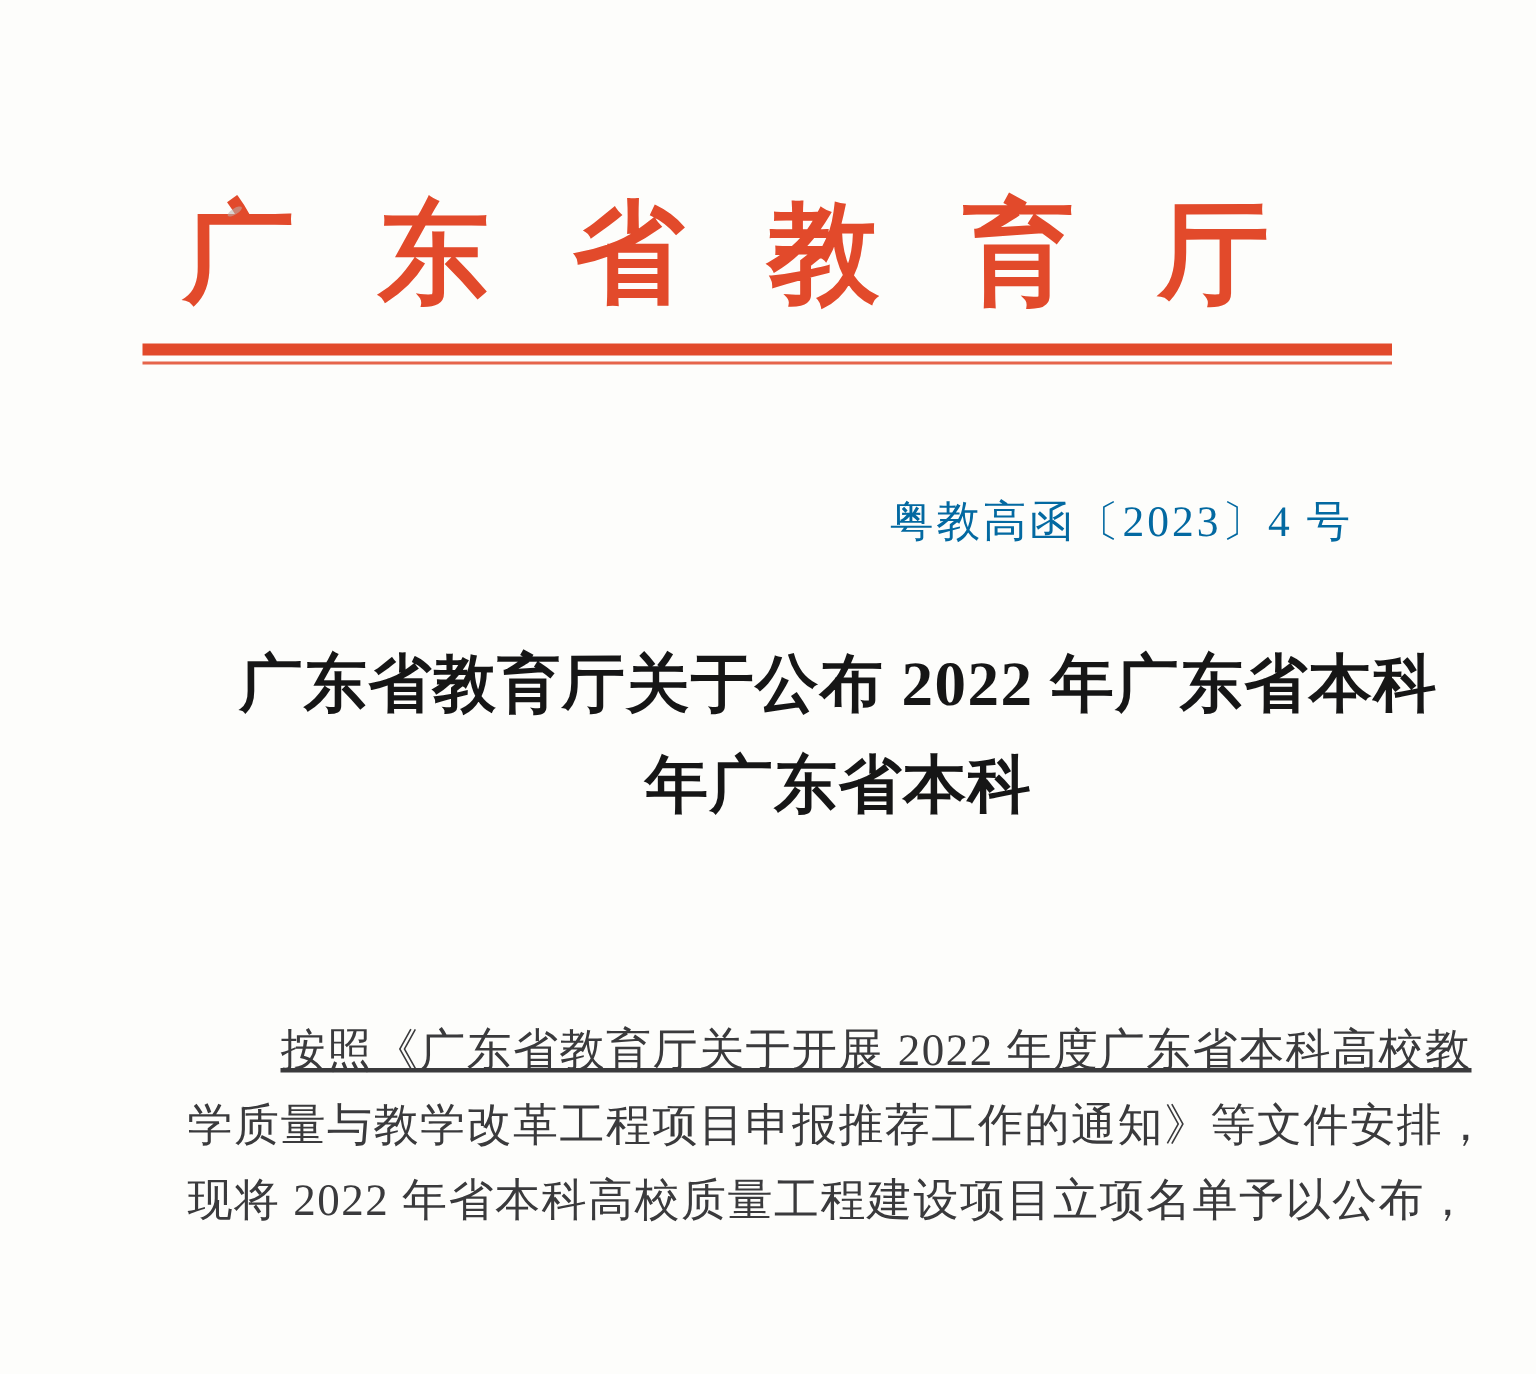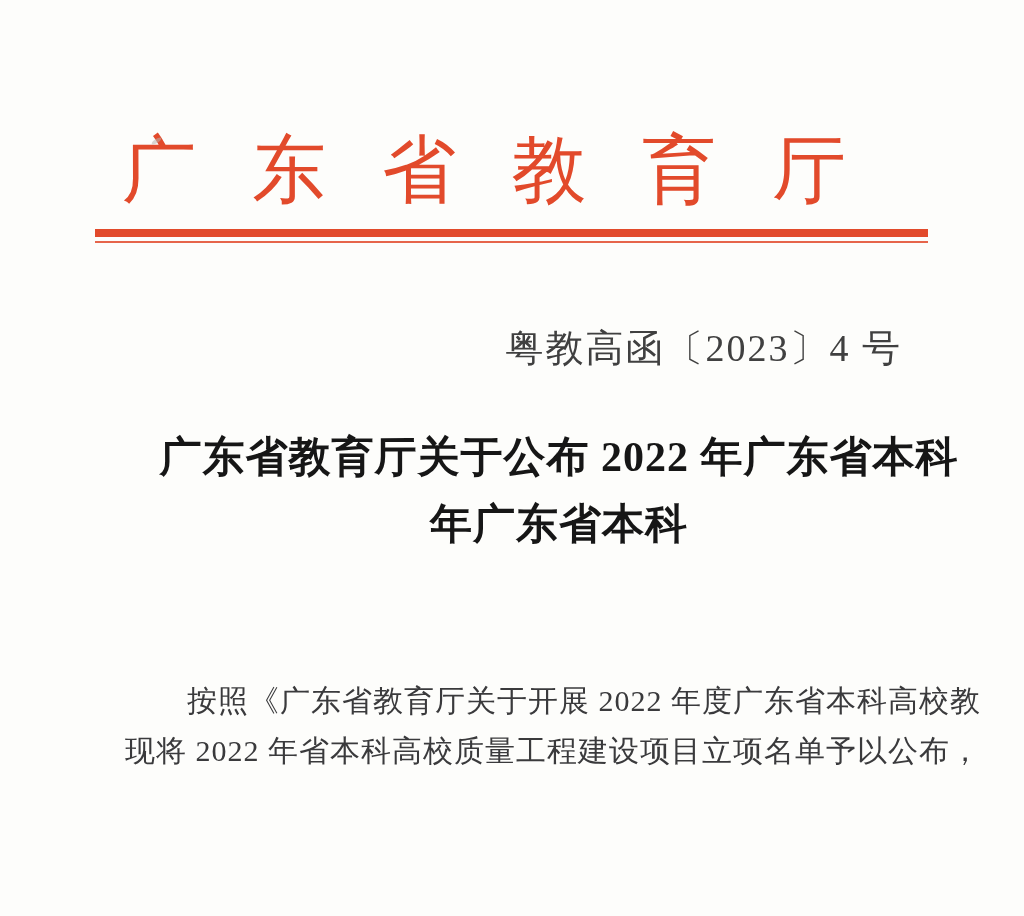--- a/index.html
+++ b/index.html
@@ -15,62 +15,62 @@
     margin:0 auto;
     background:var(--paper);
     font-family:"Liberation Serif","DejaVu Serif",serif;
     overflow:hidden;
   }
   
   .agency-name{
     position:absolute;top:124px;left:0;width:100%;
     box-sizing:border-box;
     text-align:center;
-    font-size:74px;line-height:92px;font-weight:normal;
+    font-size:74px;line-height:92px;font-weight:bold;
     letter-spacing:56px;
     color:var(--red);
   }
   .rule-thick{
     position:absolute;top:229px;left:95px;width:833px;height:8px;
     background:var(--red);
   }
   .rule-thin{
     position:absolute;top:241px;left:95px;width:833px;height:2px;
     background:var(--red);opacity:.85;
   }
   .scan-speck{
     position:absolute;top:139px;left:151px;width:11px;height:4px;
     background:#b9b5ae;border-radius:50%;
     transform:rotate(-32deg);opacity:.55;
   }
   
   .doc-number{
     position:absolute;top:330px;right:122px;
-    font-size:38px;line-height:36px;
+    font-size:29px;line-height:36px;
     letter-spacing:2px;
-    color:#404040;
+    color:#0369a1;
   }
   
   .title-block{
     position:absolute;top:424px;left:0;width:100%;
     text-align:center;
     font-size:42px;line-height:67px;font-weight:bold;
     color:var(--ink-title);
     letter-spacing:1px;
     margin-left:47px;
   }
   
   .body-block{
     position:absolute;top:676px;left:125px;width:810px;
     font-size:30px;color:var(--ink-body);
     letter-spacing:1px;
   }
   .salutation{line-height:54px;}
   .para-line{line-height:50px;white-space:nowrap;}
-  .para-line.indent{text-indent:62px;}
+  .para-line.indent{text-indent:62px;text-decoration:underline;}
 </style>
 </head>
 <body>
 
 <div class="page">
 
   <div class="agency-name">广东省教育厅</div>
 
   <div class="scan-speck"></div>
 
@@ -79,16 +79,17 @@
 
   <div class="doc-number">粤教高函〔2023〕4 号</div>
 
   <div class="title-block">
     <div>广东省教育厅关于公布 2022 年广东省本科</div>
     <div>年广东省本科</div>
   </div>
 
   <div class="body-block">
     <div class="para-line indent">按照《广东省教育厅关于开展 2022 年度广东省本科高校教</div>
+    <div class="para-line">学质量与教学改革工程项目申报推荐工作的通知》等文件安排，</div>
     <div class="para-line">现将 2022 年省本科高校质量工程建设项目立项名单予以公布，</div>
   </div>
 
 </div>
 
 </body></html>

